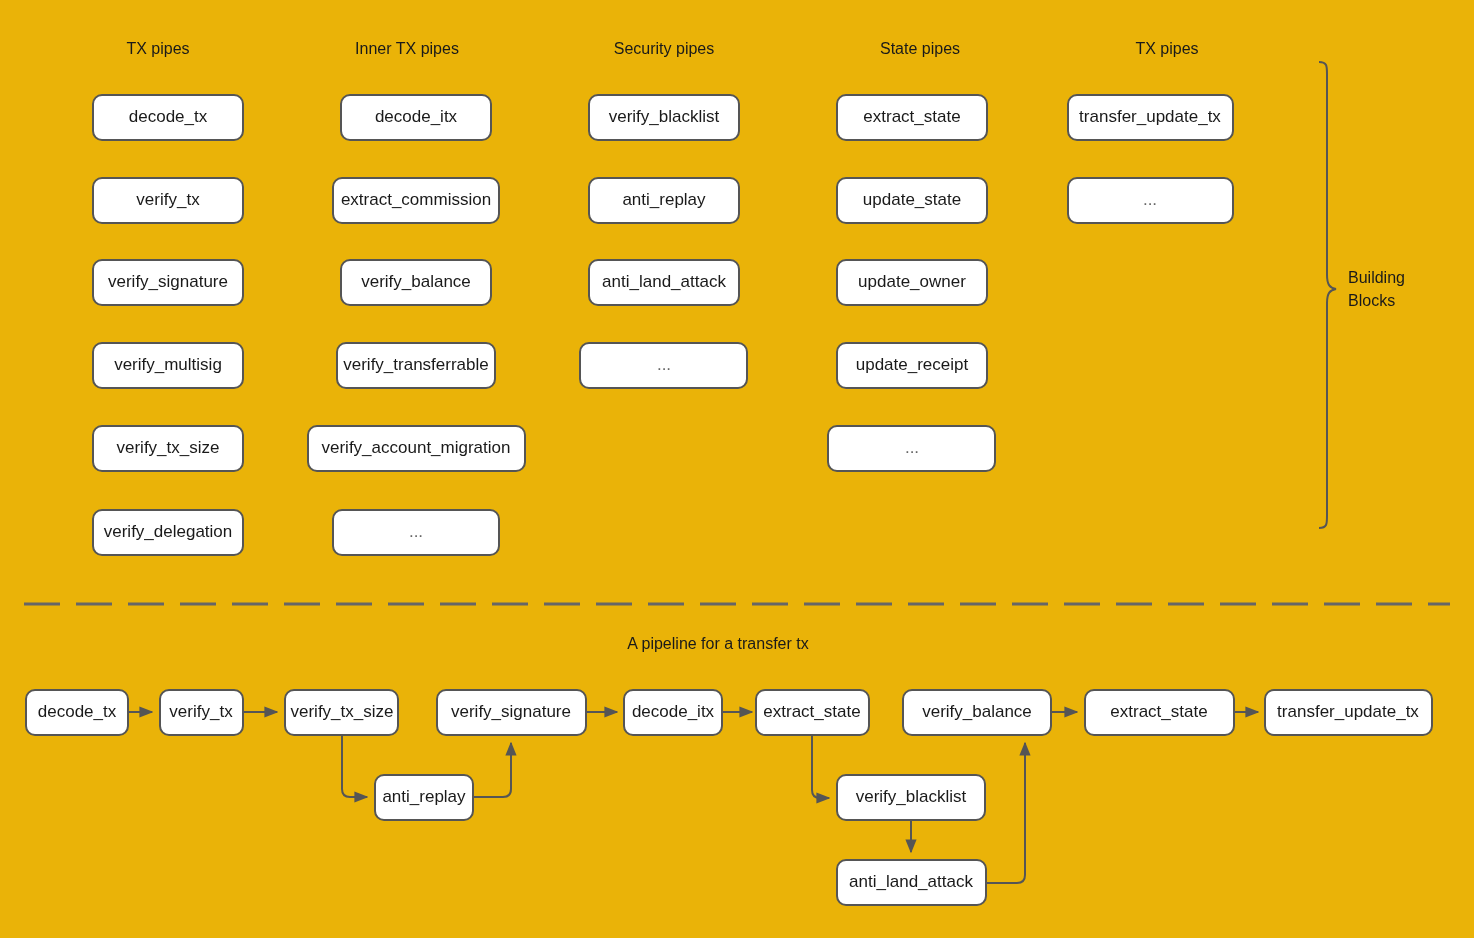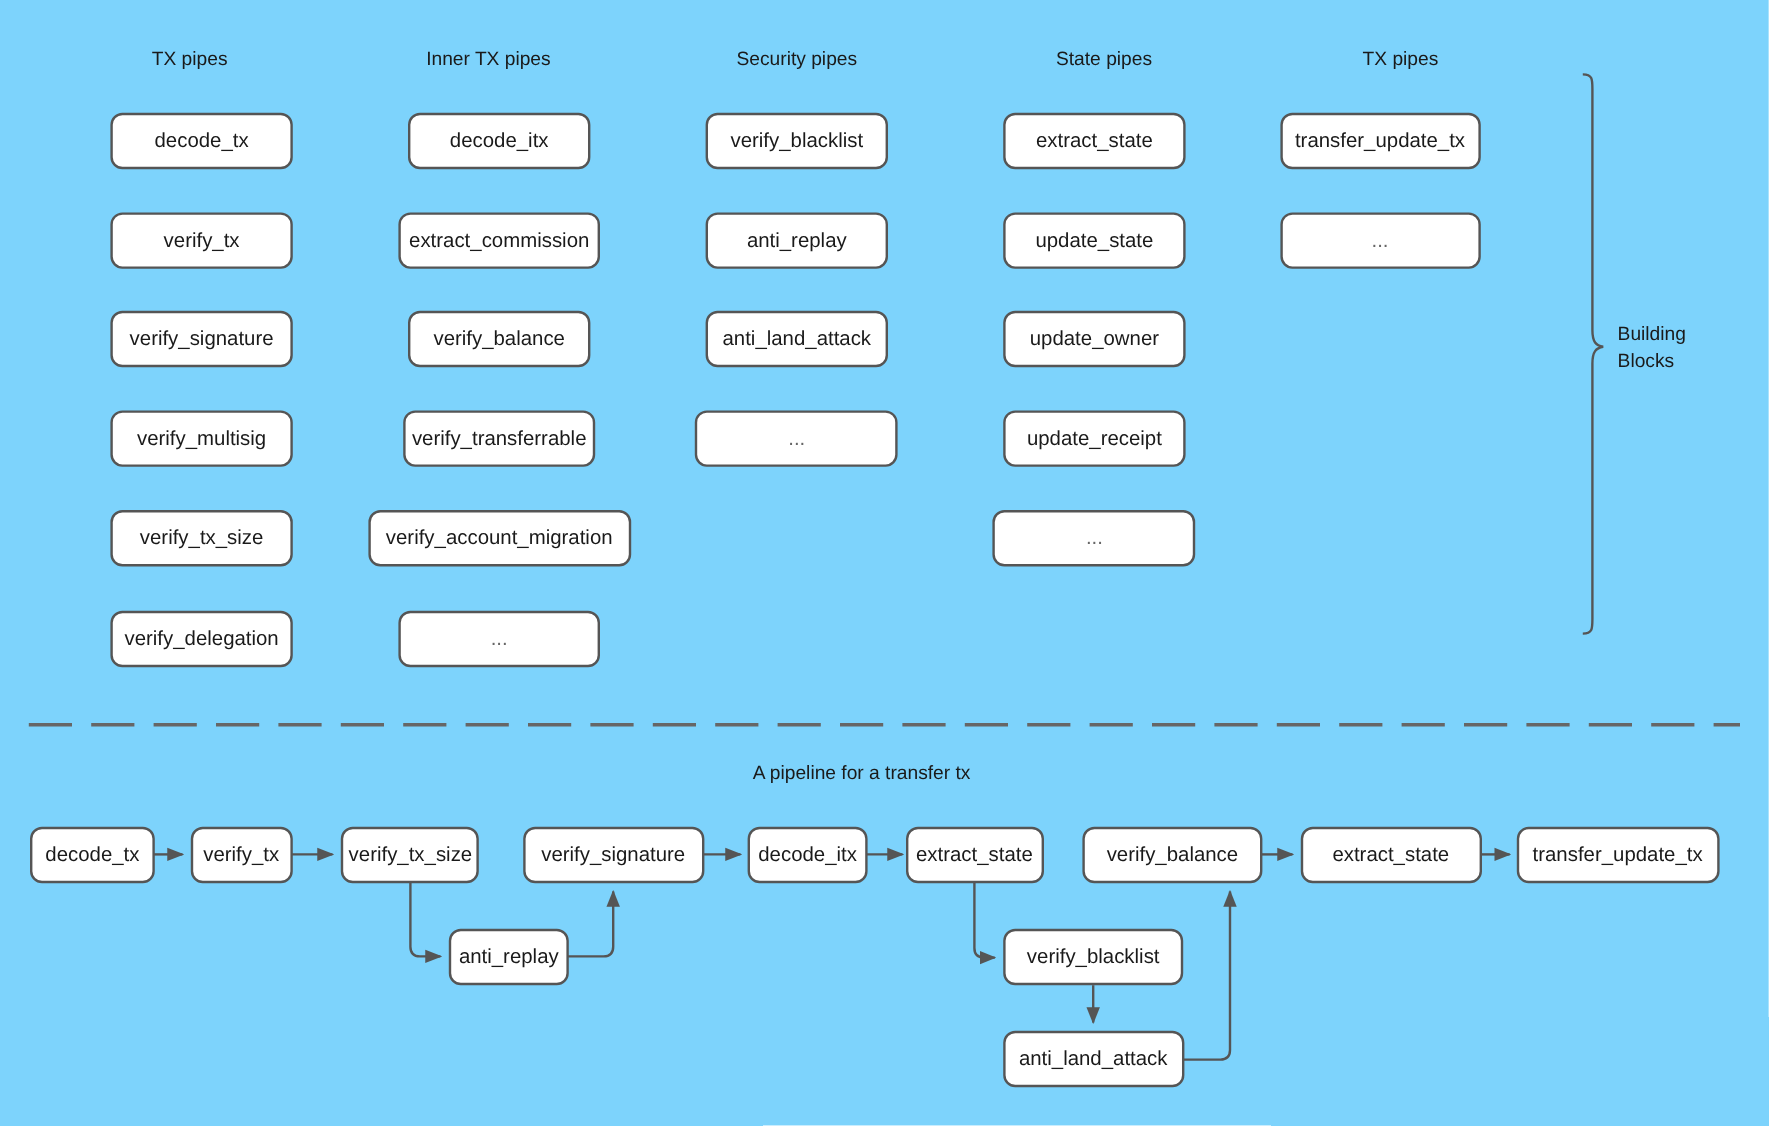--- a/index.html
+++ b/index.html
@@ -10,21 +10,21 @@
   body {
     width: 1474px;
     height: 938px;
     font-family: "Liberation Sans", sans-serif;
     overflow: hidden;
   }
   #canvas {
     position: relative;
     width: 1474px;
     height: 938px;
-    background: #7dd3fc;
+    background: #eab308;
   }
   svg.layer {
     position: absolute;
     top: 0;
     left: 0;
     width: 1474px;
     height: 938px;
   }
   .node-rect {
     fill: #ffffff;

